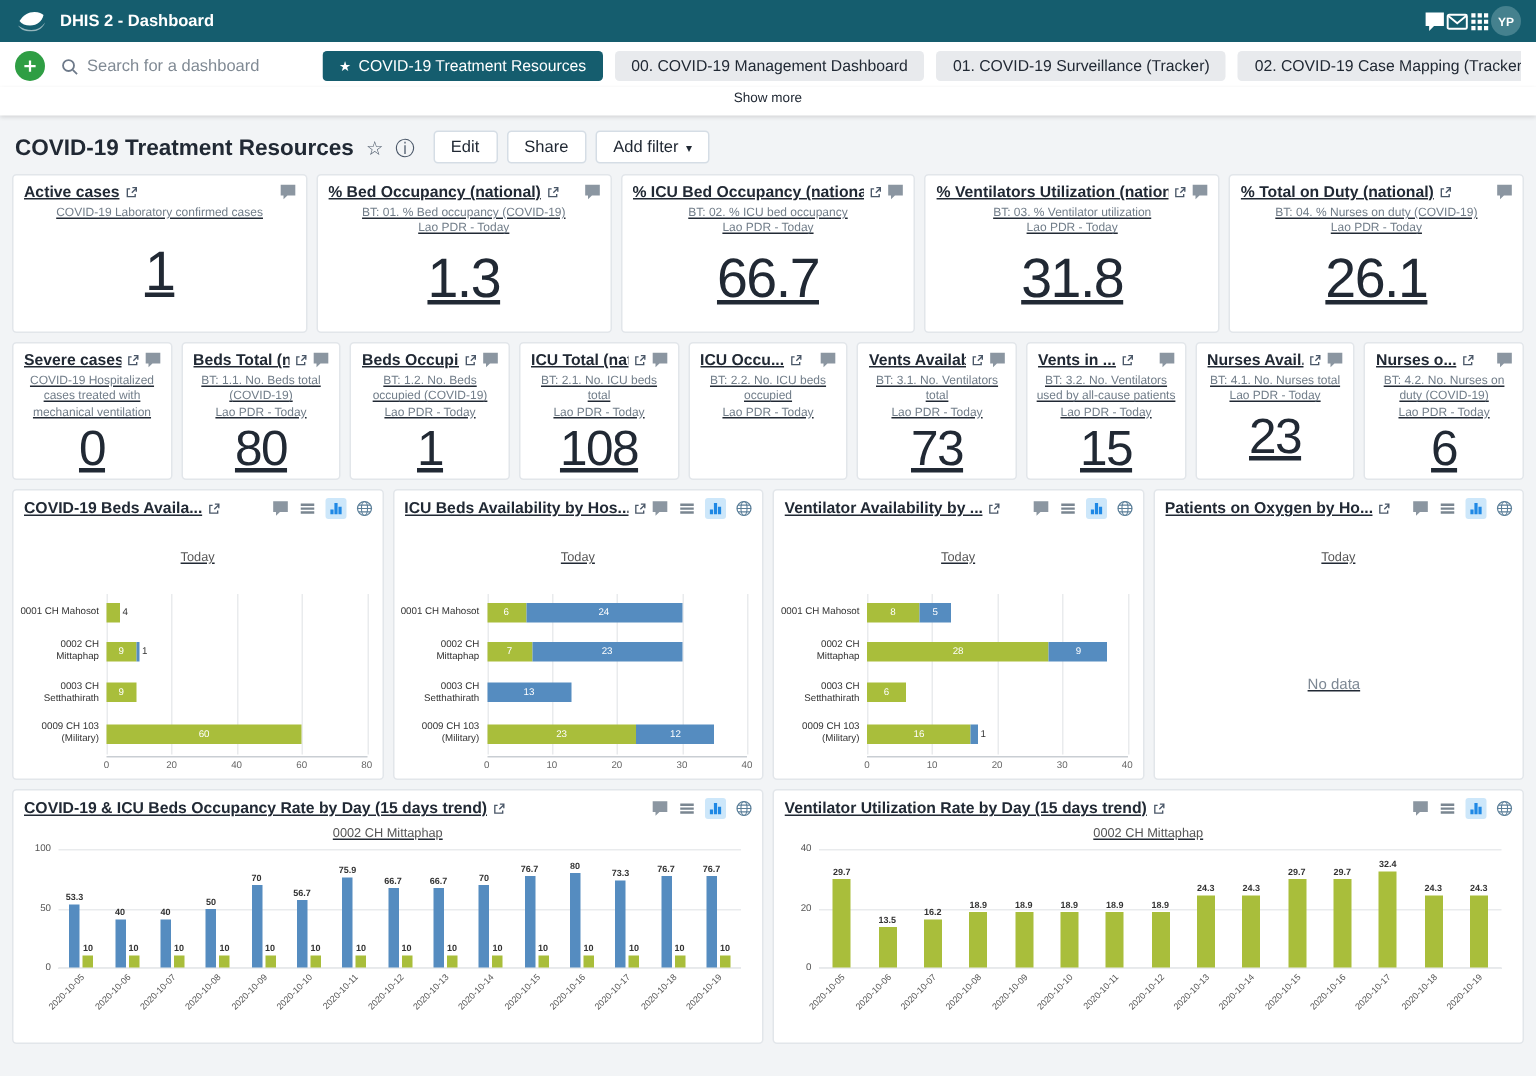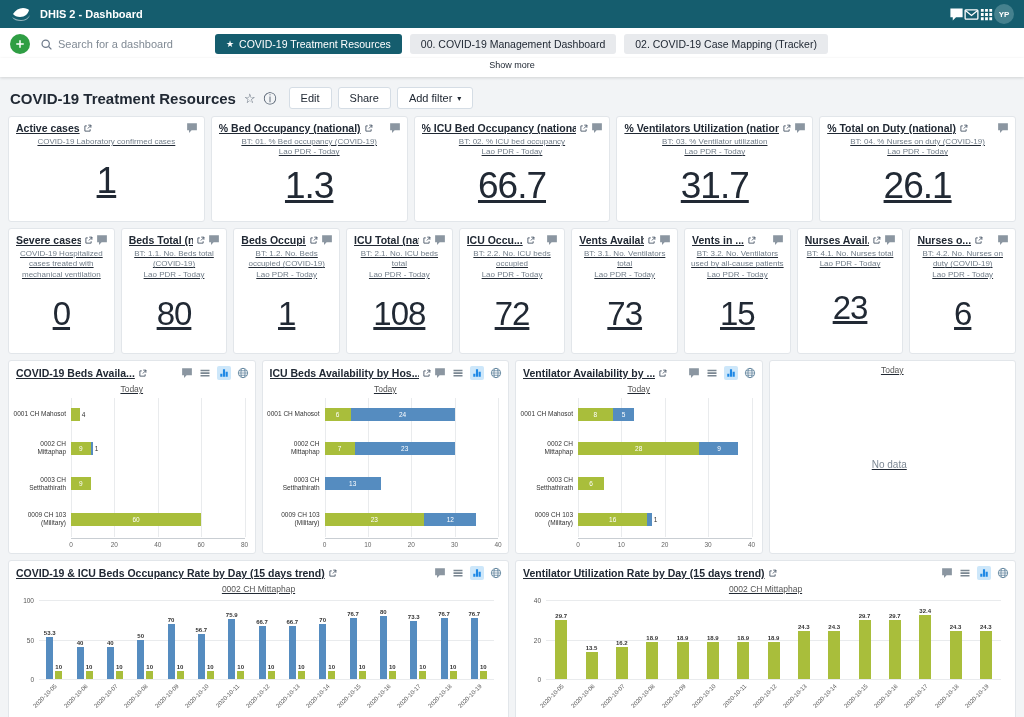--- a/index.html
+++ b/index.html
@@ -36,21 +36,21 @@
   .icon-btn { background:none; border:none; color:#4a5768; font-size:13px; line-height:1; cursor:pointer; }
   .btn-group { display:flex; gap:6px; margin-left:4px; }
   .btn { background:#fff; border:1px solid #d5dde5; border-radius:3px; font-size:11px; padding:4px 11px; color:#212934; font-family:inherit; cursor:pointer; display:flex; gap:5px; align-items:center; }
   .caret { font-size:8px; }
 
   
   .grid { padding:0 8px 8px; display:flex; flex-direction:column; gap:6px; }
   .row { display:flex; gap:6px; }
   .row > .card { flex:1; min-width:0;text-decoration:underline; }
   .card { background:#fff; border:1px solid #e2e6ea; border-radius:3px; display:flex; flex-direction:column; overflow:hidden; }
-  .r1 { height:106px; } .r2 { height:126px; } .r3 { height:194px; } .r4 { height:170px; }
+  .r1 { height:106px; } .r2 { height:92px; } .r3 { height:194px;gap:16px; } .r4 { height:170px; }
 
   .card-head { display:flex; align-items:center; gap:3px; padding:5px 6px 0 7px; flex:0 0 auto; }
   .card-title { font-size:10.5px; font-weight:bold; white-space:nowrap; overflow:hidden; flex-shrink:1; }
   .ext { width:9px; height:9px; color:#4a5768; flex:0 0 auto; cursor:pointer; }
   .head-icons { margin-left:auto; display:flex; align-items:center; gap:6px; flex:0 0 auto; }
   .hi { width:12px; height:12px; color:#8b96a1; cursor:pointer; }
   .hi.list { color:#7a8691; }
   .hi-chart-bg { background:var(--icon_selected_bg,#cde7fa); border-radius:2px; padding:2px; display:flex; cursor:pointer; }
   .hi.chart { width:10px; height:10px; color:var(--icon_selected,#1e88e5); }
   .hi.globe { color:#5b7f99; }
@@ -168,20 +168,23 @@
   </div>
   <div class="chips">
     <div class="chip selected">
         <span class="star">★</span>
         <span>COVID-19 Treatment Resources</span>
       </div>
     <div class="chip">
         <span>00. COVID-19 Management Dashboard</span>
       </div>
     <div class="chip">
+        <span>01. COVID-19 Surveillance (Tracker)</span>
+      </div>
+    <div class="chip">
         <span>02. COVID-19 Case Mapping (Tracker)</span>
       </div>
 
   </div>
 </div>
 <div class="showmore"><span>Show more</span></div>
 
 <div class="titlebar">
   <h1>COVID-19 Treatment Resources</h1>
   <span class="icon-btn">☆</span>
@@ -262,21 +265,21 @@
           <div class="head-icons">
             <svg class="hi">
               <use href="#i-bubble"></use>
             </svg>
           </div>
         </div>
       <div class="kpi-sub">
           <div>BT: 03. % Ventilator utilization</div>
           <div>Lao PDR - Today</div>
         </div>
-      <div class="kpi-value">31.7</div>
+      <div class="kpi-value">31.8</div>
     </div>
     <div class="card r1">
       <div class="card-head">
           <span class="card-title">% Total on Duty (national)</span>
           <svg class="ext">
             <use href="#i-ext"></use>
           </svg>
           <div class="head-icons">
             <svg class="hi">
               <use href="#i-bubble"></use>
@@ -373,21 +376,20 @@
           <div class="head-icons">
             <svg class="hi">
               <use href="#i-bubble"></use>
             </svg>
           </div>
         </div>
       <div class="kpi-sub">
           <div>BT: 2.2. No. ICU beds occupied</div>
           <div>Lao PDR - Today</div>
         </div>
-      <div class="kpi-value">72</div>
     </div>
     <div class="card r2">
       <div class="card-head">
           <span class="card-title">Vents Availab...</span>
           <svg class="ext">
             <use href="#i-ext"></use>
           </svg>
           <div class="head-icons">
             <svg class="hi">
               <use href="#i-bubble"></use>
@@ -700,20 +702,42 @@
           <div class="haxis">
             <span style="left:0.00%">0</span>
             <span style="left:25.00%">10</span>
             <span style="left:50.00%">20</span>
             <span style="left:75.00%">30</span>
             <span style="left:100.00%">40</span>
           </div>
         </div>
     </div>
     <div class="card r3">
+      <div class="card-head">
+          <span class="card-title">Patients on Oxygen by Ho...</span>
+          <svg class="ext">
+            <use href="#i-ext"></use>
+          </svg>
+        <div class="head-icons">
+            <svg class="hi">
+              <use href="#i-bubble"></use>
+            </svg>
+            <svg class="hi list">
+              <use href="#i-list"></use>
+            </svg>
+            <span class="hi-chart-bg">
+              <svg class="hi chart">
+                <use href="#i-chart"></use>
+              </svg>
+            </span>
+            <svg class="hi globe">
+              <use href="#i-globe"></use>
+            </svg>
+          </div>
+      </div>
       <div class="chart-sub">Today</div>
       <div class="hchart center">
           <span class="nodata-text">No data</span>
         </div>
     </div>
   </div>
 
   <div class="row">
     <div class="card r4">
       <div class="card-head">

